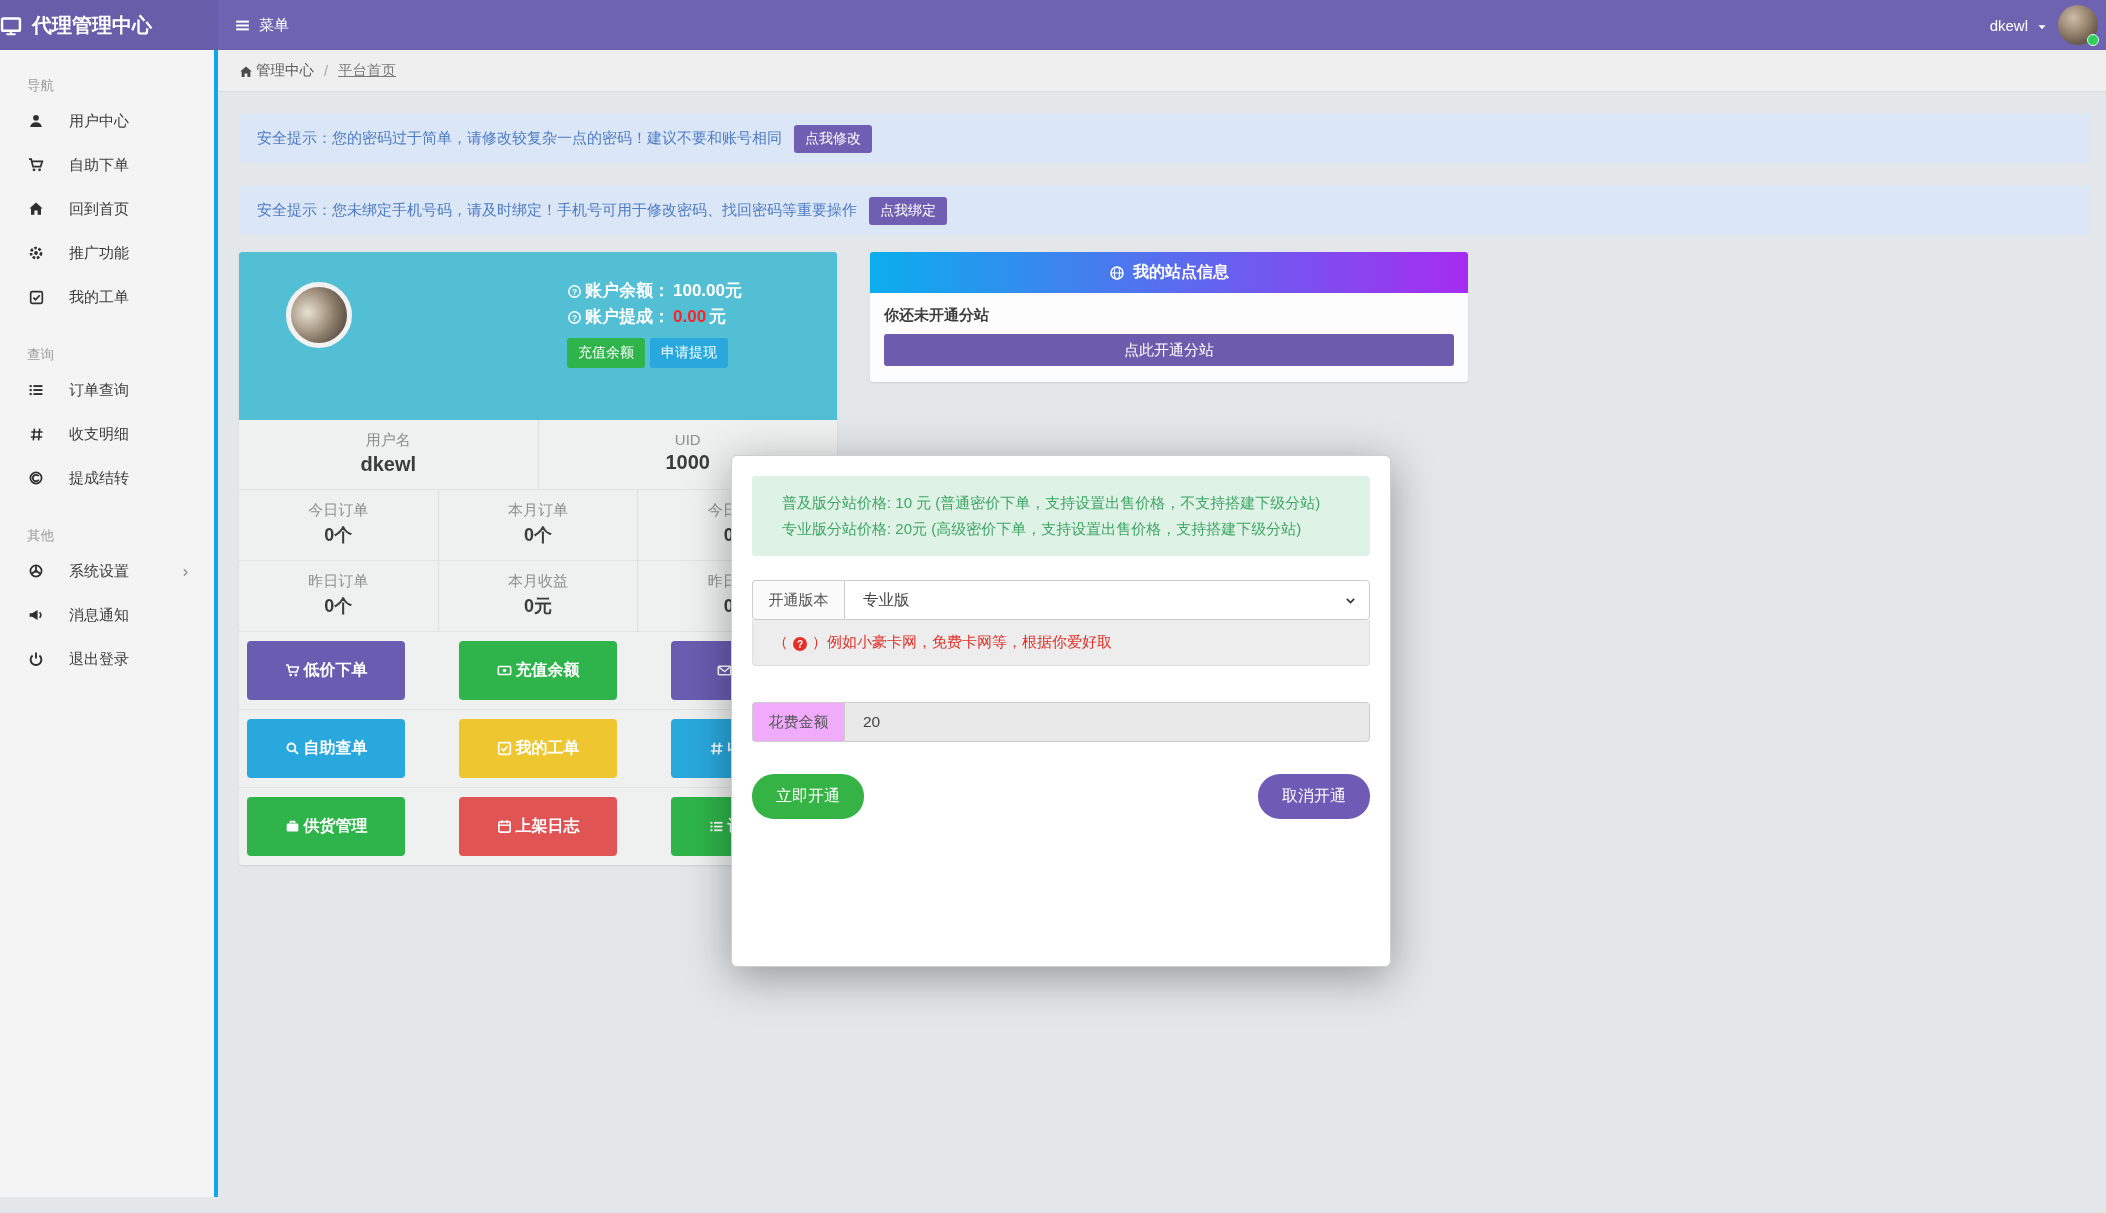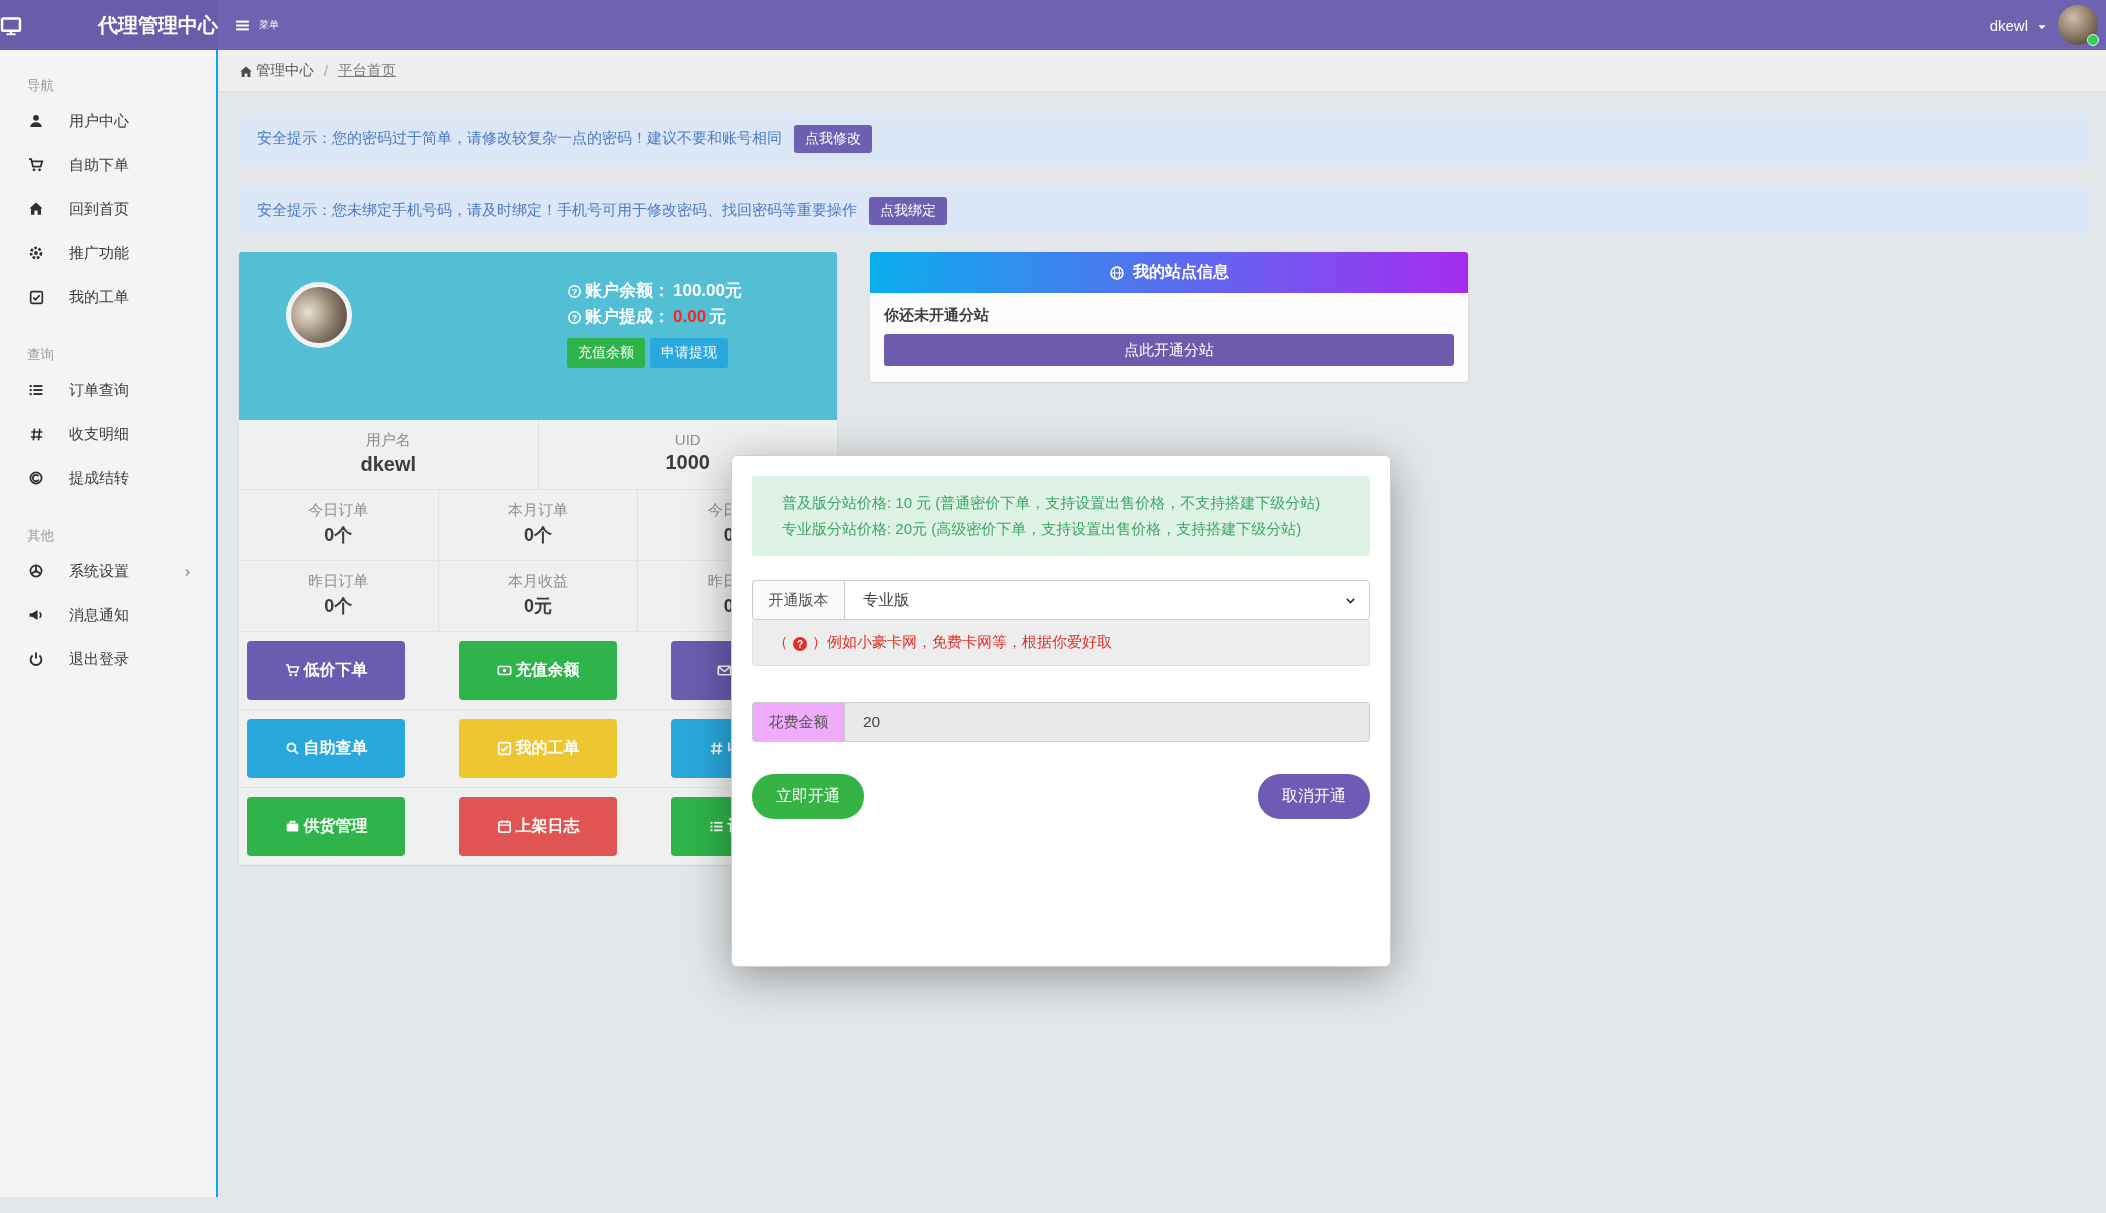--- a/index.html
+++ b/index.html
@@ -3,30 +3,30 @@
 <meta charset="utf-8">
 <style>
   * { margin:0; padding:0; box-sizing:border-box; }
   html,body { width:2106px; height:1213px; }
   body { font-family:"Liberation Sans","DejaVu Sans",sans-serif; background:#e3e7e9; color:#333; }
   #app { position:relative; width:2106px; height:1213px; overflow:hidden; background:#e3e7e9; }
   svg { display:inline-block; vertical-align:middle; }
 
   
   .navbar { position:absolute; left:0; top:0; width:2106px; height:50px; background:#6e63b0; display:flex; align-items:stretch; z-index:30; }
-  .logo { width:218px; background:#675da8; color:#fff; display:flex; align-items:center; justify-content:space-between; gap:10px; font-size:20px; font-weight:bold; }
-  .menu-toggle { display:flex; align-items:center; gap:8px; color:#fff; padding:0 16px; font-size:10px; cursor:pointer; }
+  .logo { width:218px; background:#675da8; color:#fff; display:flex; align-items:center; justify-content:flex-start; gap:10px; font-size:20px; font-weight:bold; }
+  .menu-toggle { display:flex; align-items:center; gap:8px; color:#fff; padding:0 16px; font-size:15px; cursor:pointer; }
   .nav-right { margin-left:auto; display:flex; align-items:center; gap:9px; padding-right:8px; color:#fff; font-size:15px; }
   .nav-user { display:flex; align-items:center; gap:7px; cursor:pointer; }
   .avatar { width:40px; height:40px; border-radius:50%; position:relative;
             background:radial-gradient(circle at 38% 32%, #cdbda8 0%, #9c8a74 38%, #6b5d4e 70%, #514639 100%); }
   .avatar .dot { position:absolute; right:-1px; bottom:-1px; width:12px; height:12px; border-radius:50%; background:#2fcf5a; border:1px solid #e8f8ee; }
 
   
-  .sidebar { position:absolute; left:0; top:50px; bottom:16px; width:218px; background:#f4f4f4; border-right:2px solid #0ea5e9; z-index:20; }
+  .sidebar { position:absolute; left:0; top:50px; bottom:16px; width:218px; background:#f4f4f4; border-right:4px solid #0ea5e9; z-index:20; }
   .side-section-label { margin:27px 0 4px 27px; font-size:13.5px; color:#9c9c9c; }
   .side-item { height:44px; display:flex; align-items:center; padding:0 22px 0 27px; color:#3c3c3c; font-size:15px; cursor:pointer; }
   .side-item .ic { width:18px; color:#2f2f2f; display:flex; justify-content:center; }
   .side-item .lbl { margin-left:24px; }
   .side-item .chev { margin-left:auto; color:#9a9a9a; }
 
   
   .crumbbar { position:absolute; left:218px; right:0; top:50px; height:42px; background:#efefef; border-bottom:1px solid #dcdcdc; display:flex; align-items:center; padding-left:21px; font-size:14.5px; color:#5b5b5b; z-index:10; }
   .crumbbar .home-ic { color:#4c4c4c; margin-right:3px; }
   .crumbbar .sep { color:#a8a8a8; margin:0 10px; }

